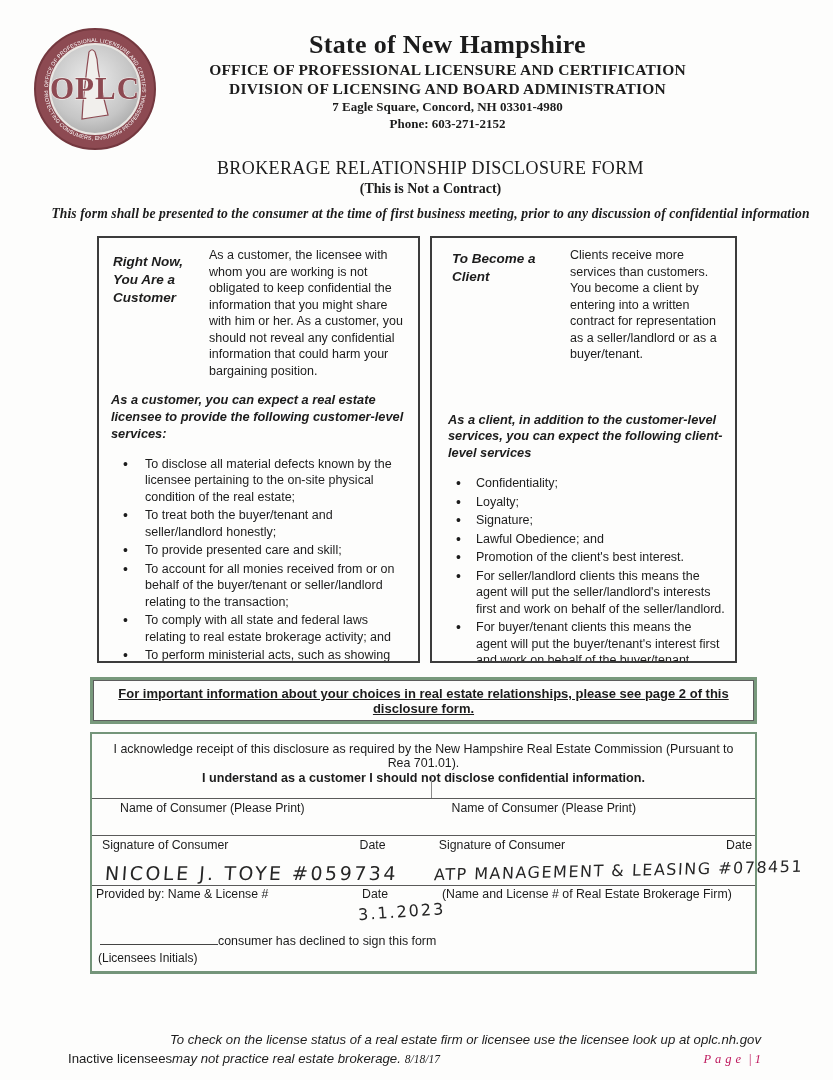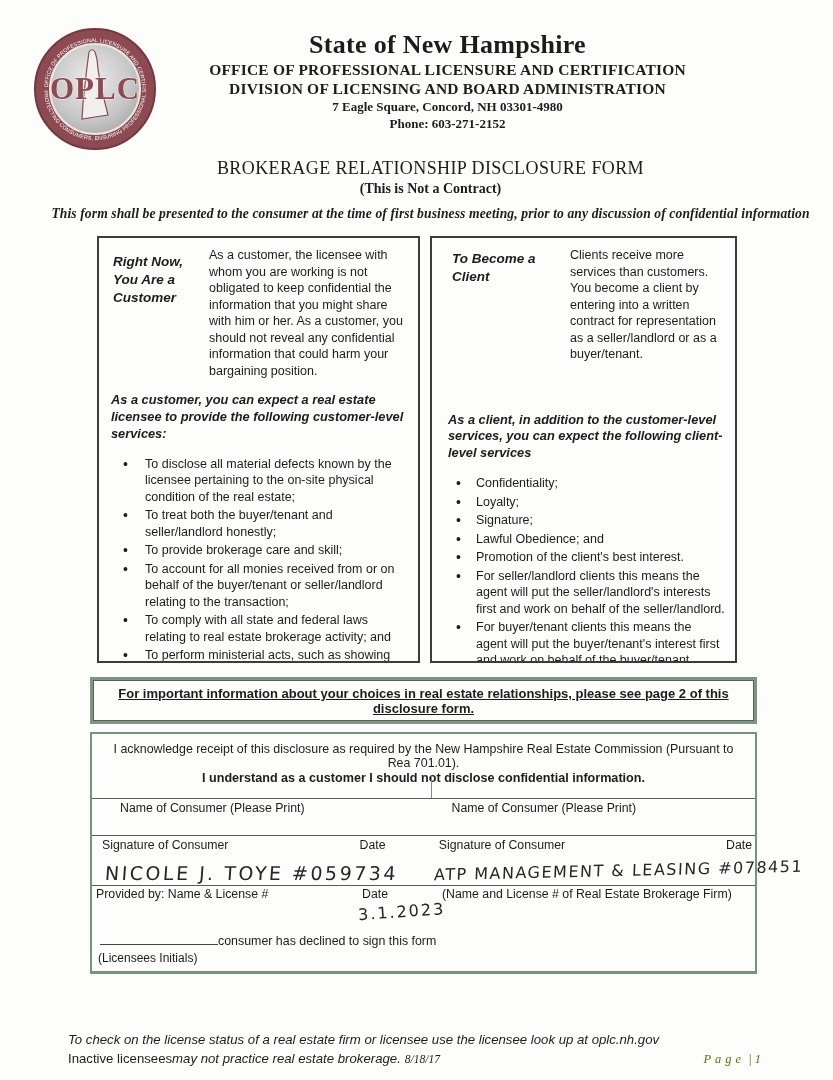--- a/index.html
+++ b/index.html
@@ -66,27 +66,27 @@
   .hw-firm { position:absolute; left:342px; bottom:5px; font-size:16px; letter-spacing:1.5px; transform:rotate(-1.3deg) skewX(-4deg); }
   .label-row.provided { height:16px; padding-top:1px; }
   .label-row.provided .l1 { margin-left:4px; width:266px; }
   .label-row.provided .d1 { width:80px; }
   .label-row.provided .l2 { flex:1; }
   .hw-date { margin-left:266px; margin-top:0; font-size:16px; letter-spacing:2px; transform:rotate(-4deg); width:90px; }
   .declined-row { margin:12px 0 0 8px; font-size:12.4px; }
   .blank-line { display:inline-block; width:118px; border-bottom:1px solid #444; height:12px; vertical-align:baseline; }
   .initials-label { margin:3px 0 0 6px; font-size:12px; }
   
-  .page-footer { margin:58px 72px 0 68px; font-size:13.2px; }
+  .page-footer { margin:58px 72px 0 68px; font-size:13.2px;text-align:right; }
   .pf-l1 { font-style:italic; }
   .pf-row2 { display:flex; margin-top:4px; align-items:baseline; }
   .pf-l2a { font-style:normal; }
   .pf-l2b { font-style:italic; }
   .pf-rev { font-family:"Liberation Serif", serif; font-style:italic; font-size:11.5px; margin-left:4px; }
-  .pf-page { margin-left:auto; font-family:"Liberation Serif", serif; font-style:italic; font-size:12.5px; color:#4d7c0f; }
+  .pf-page { margin-left:auto; font-family:"Liberation Serif", serif; font-style:italic; font-size:12.5px; color:#be185d; }
   .pf-page .w { letter-spacing:4px; }
 </style>
 </head>
 <body>
 
 <div class="page">
 
   <div class="letterhead">
     <svg class="logo" viewBox="0 0 124 124">
       <defs>
@@ -127,21 +127,21 @@
   <div class="boxes">
     <div class="cbox left">
       <div class="intro-row">
         <div class="intro-head">Right Now, You Are a Customer</div>
         <div class="intro-body">As a customer, the licensee with whom you are working is not obligated to keep confidential the information that you might share with him or her. As a customer, you should not reveal any confidential information that could harm your bargaining position.</div>
       </div>
       <div class="services-intro">As a customer, you can expect a real estate licensee to provide the following customer-level services:</div>
       <ul class="bullets">
         <li>To disclose all material defects known by the licensee pertaining to the on-site physical condition of the real estate;</li>
         <li>To treat both the buyer/tenant and seller/landlord honestly;</li>
-        <li>To provide brokerage care and skill;</li>
+        <li>To provide presented care and skill;</li>
         <li>To account for all monies received from or on behalf of the buyer/tenant or seller/landlord relating to the transaction;</li>
         <li>To comply with all state and federal laws relating to real estate brokerage activity; and</li>
         <li>To perform ministerial acts, such as showing property, preparing, and conveying offers, and providing information and administrative assistance.</li>
       </ul>
     </div>
     <div class="cbox right">
       <div class="intro-row">
         <div class="intro-head">To Become a Client</div>
         <div class="intro-body">Clients receive more services than customers. You become a client by entering into a written contract for representation as a seller/landlord or as a buyer/tenant.</div>
       </div>

